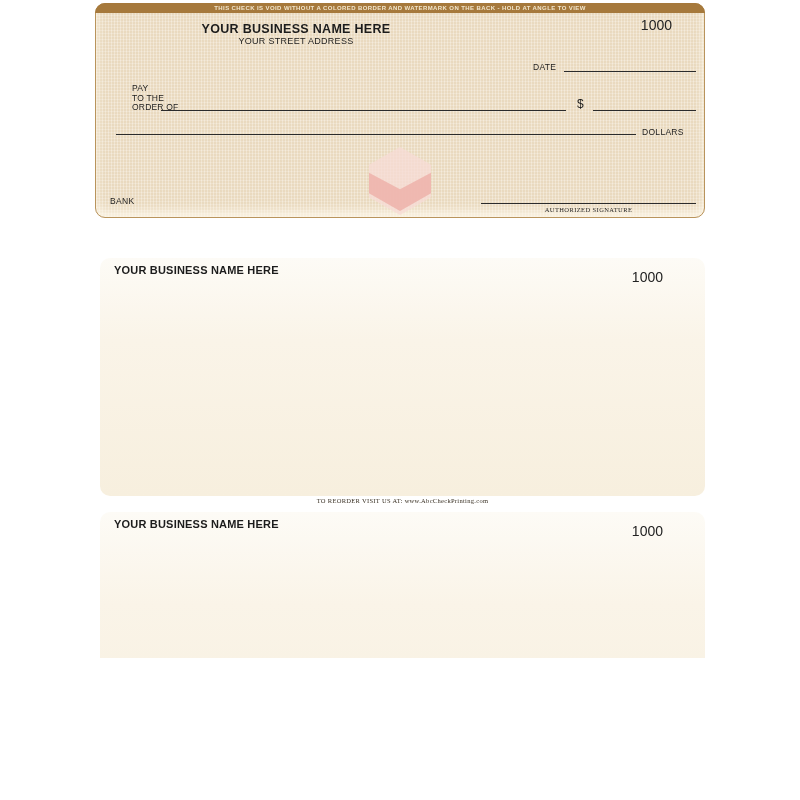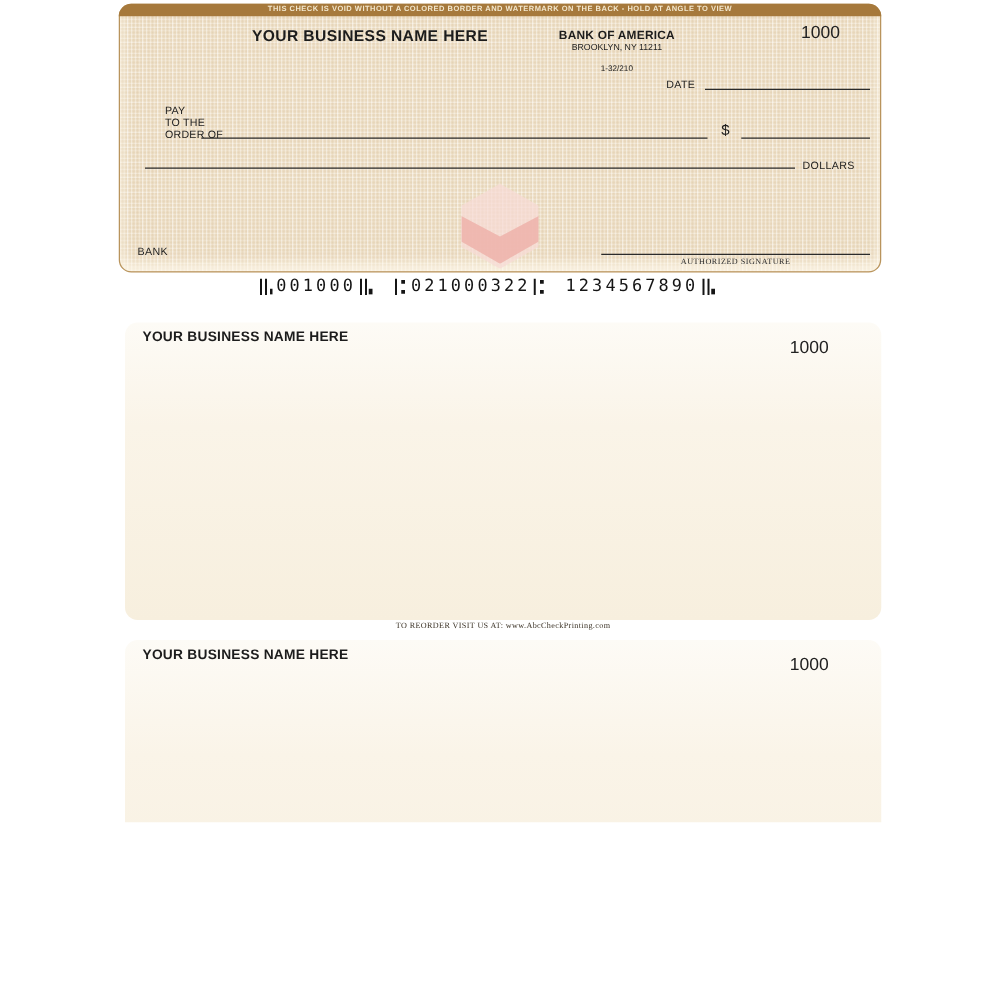--- a/index.html
+++ b/index.html
@@ -105,27 +105,23 @@
 <div class="page">
 
   <div class="check">
 
     <div class="check-band">
       <span>THIS CHECK IS VOID WITHOUT A COLORED BORDER AND WATERMARK ON THE BACK - HOLD AT ANGLE TO VIEW</span>
     </div>
 
     <div class="biz-block">
       <div class="biz-name">YOUR BUSINESS NAME HERE</div>
+      <div class="biz-line">YOUR STREET ADDRESS</div>
     </div>
 
-    <div class="bank-block">
-      <div class="bank-name">BANK OF AMERICA</div>
-      <div class="bank-loc">BROOKLYN, NY 11211</div>
-      <div class="bank-frac">1-32/210</div>
-    </div>
 
     <div class="check-number">1000</div>
 
     <div class="date-label">DATE</div>
     <div class="rule date-line"></div>
 
     <div class="pay-block">
       <div>PAY</div>
       <div>TO THE</div>
       <div>ORDER OF</div>
@@ -141,32 +137,20 @@
     <div class="watermark">
       <div class="wm-hex"></div>
       <div class="wm-chev"></div>
     </div>
 
     <div class="memo-label">BANK</div>
     <div class="rule sig-line"></div>
     <div class="sig-label">AUTHORIZED SIGNATURE</div>
   </div>
 
-  <div class="micr">
-    <span class="msym onus"></span>
-      <span>001000</span>
-      <span class="msym onus"></span>
-      <span class="mgap"></span>
-      <span class="msym transit"></span>
-      <span>021000322</span>
-      <span class="msym transit"></span>
-      <span class="mgap"></span>
-      <span>1234567890</span>
-      <span class="msym onus"></span>
-  </div>
 
   <div class="stub stub1">
     <div class="stub-name">YOUR BUSINESS NAME HERE</div>
     <div class="stub-number">1000</div>
   </div>
   <div class="reorder reorder1">TO REORDER VISIT US AT: www.AbcCheckPrinting.com</div>
 
   <div class="stub stub2">
     <div class="stub-name">YOUR BUSINESS NAME HERE</div>
     <div class="stub-number">1000</div>

